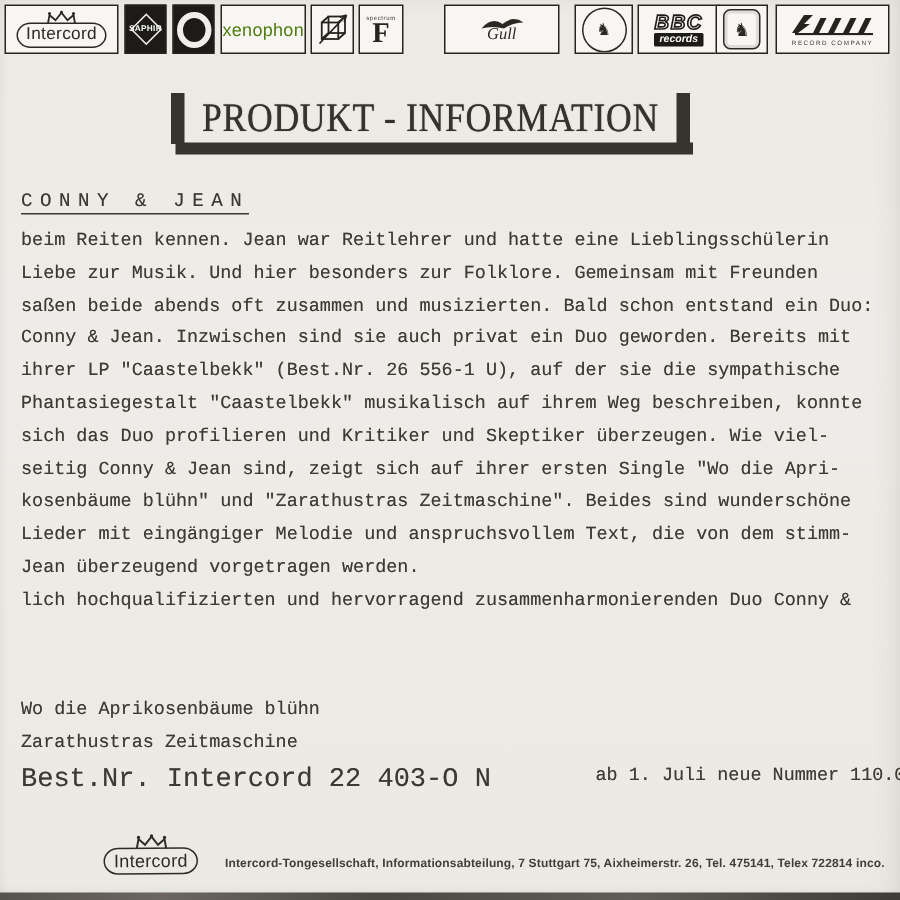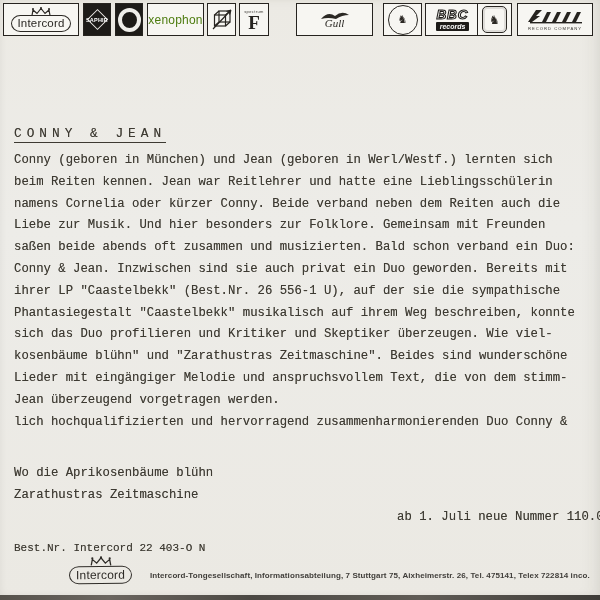--- a/index.html
+++ b/index.html
@@ -60,21 +60,21 @@
 
   
   .tw{font-family:"Liberation Mono","DejaVu Sans Mono",monospace; color:#3d3a32;
       text-shadow:0 0 .3px rgba(60,55,45,.55); white-space:nowrap;}
   .heading{position:absolute;left:14px;top:126px;font-size:12.8px;letter-spacing:5px;
       border-bottom:1.6px solid #3d3a32;padding-bottom:1px;}
   .body-block{position:absolute;left:14px;top:150px;}
   .bl{font-size:12.3px;line-height:21.8px;}
   .track1{position:absolute;left:14px;top:466px;font-size:12.3px;}
   .track2{position:absolute;left:14px;top:488px;font-size:12.3px;}
-  .ordernum{position:absolute;left:14px;top:510px;font-size:11px;margin-top:32px;}
+  .ordernum{position:absolute;left:14px;top:510px;font-size:18px;}
   .newnum{position:absolute;left:367px;top:510px;font-size:12.3px;margin-left:30px;}
 
   
   .f-logo{position:absolute;left:64px;top:556px;width:74px;text-align:center;}
   .f-pill{display:inline-block;border:1.7px solid #2e2b27;border-radius:12px/11px;
       padding:1px 6px;font-size:12px;color:#2e2b27;letter-spacing:.2px;transform:rotate(-.5deg);}
   .f-text{position:absolute;left:150px;top:571px;font-size:8px;color:#403e3a;
       letter-spacing:.1px;white-space:nowrap;font-weight:bold;}
   .scan-edge{position:absolute;left:0;right:0;bottom:0;height:5px;
       background:linear-gradient(90deg,#56524c,#6b6660 18%,#4b4843 42%,#605c56 70%,#3f3c38 100%);}
@@ -154,33 +154,38 @@
           <path d="M26 13 L31 3 L35 3 L30 13 Z"></path>
           <path d="M36 13 L41 3 L45 3 L40 13 Z"></path>
           <path d="M46 13 L51 3 L55 3 L50 13 Z"></path>
           <rect x="4" y="13" width="52" height="1.4"></rect>
         </g>
       </svg>
       <span class="rc-cap">RECORD COMPANY</span>
     </div>
   </div>
 
+  <div class="stamp">
+    <span class="stamp-title">PRODUKT - INFORMATION</span>
+    <div class="bar-l"></div>
+    <div class="bar-r"></div>
+    <div class="bar-b"></div>
+  </div>
 
   <div class="tw heading">CONNY &amp; JEAN</div>
 
   <div class="body-block">
-    <div class="tw bl">Conny (geboren in München) und Jean (geboren in Werl/Westf.) lernten sich</div>
     <div class="tw bl">beim Reiten kennen. Jean war Reitlehrer und hatte eine Lieblingsschülerin</div>
-    <div class="tw bl">namens Cornelia oder kürzer Conny. Beide verband neben dem Reiten auch die</div>
     <div class="tw bl">Liebe zur Musik. Und hier besonders zur Folklore. Gemeinsam mit Freunden</div>
-    <div class="tw bl">saßen beide abends oft zusammen und musizierten. Bald schon verband ein Duo:</div>
+    <div class="tw bl">saßen beide abends oft zusammen und musizierten. Bald schon entstand ein Duo:</div>
     <div class="tw bl">Conny &amp; Jean. Inzwischen sind sie auch privat ein Duo geworden. Bereits mit</div>
     <div class="tw bl">ihrer LP "Caastelbekk" (Best.Nr. 26 556-1 U), auf der sie die sympathische</div>
     <div class="tw bl">Phantasiegestalt "Caastelbekk" musikalisch auf ihrem Weg beschreiben, konnte</div>
     <div class="tw bl">sich das Duo profilieren und Kritiker und Skeptiker überzeugen. Wie viel-</div>
+    <div class="tw bl">seitig Conny &amp; Jean sind, zeigt sich auf ihrer ersten Single "Wo die Apri-</div>
     <div class="tw bl">kosenbäume blühn" und "Zarathustras Zeitmaschine". Beides sind wunderschöne</div>
     <div class="tw bl">Lieder mit eingängiger Melodie und anspruchsvollem Text, die von dem stimm-</div>
     <div class="tw bl">Jean überzeugend vorgetragen werden.</div>
     <div class="tw bl">lich hochqualifizierten und hervorragend zusammenharmonierenden Duo Conny &amp;</div>
   </div>
 
   <div class="tw track1">Wo die Aprikosenbäume blühn</div>
   <div class="tw track2">Zarathustras Zeitmaschine</div>
   <div class="tw ordernum">Best.Nr. Intercord 22 403-O N</div>
   <div class="tw newnum">ab 1. Juli neue Nummer 110.023</div>

